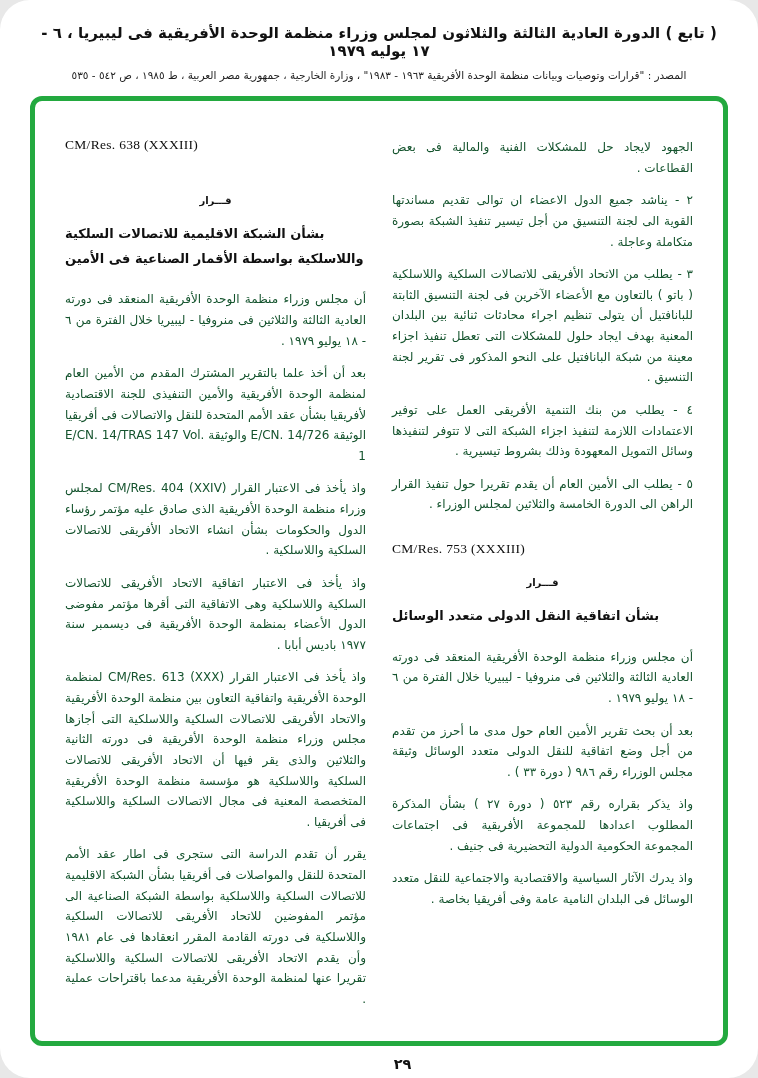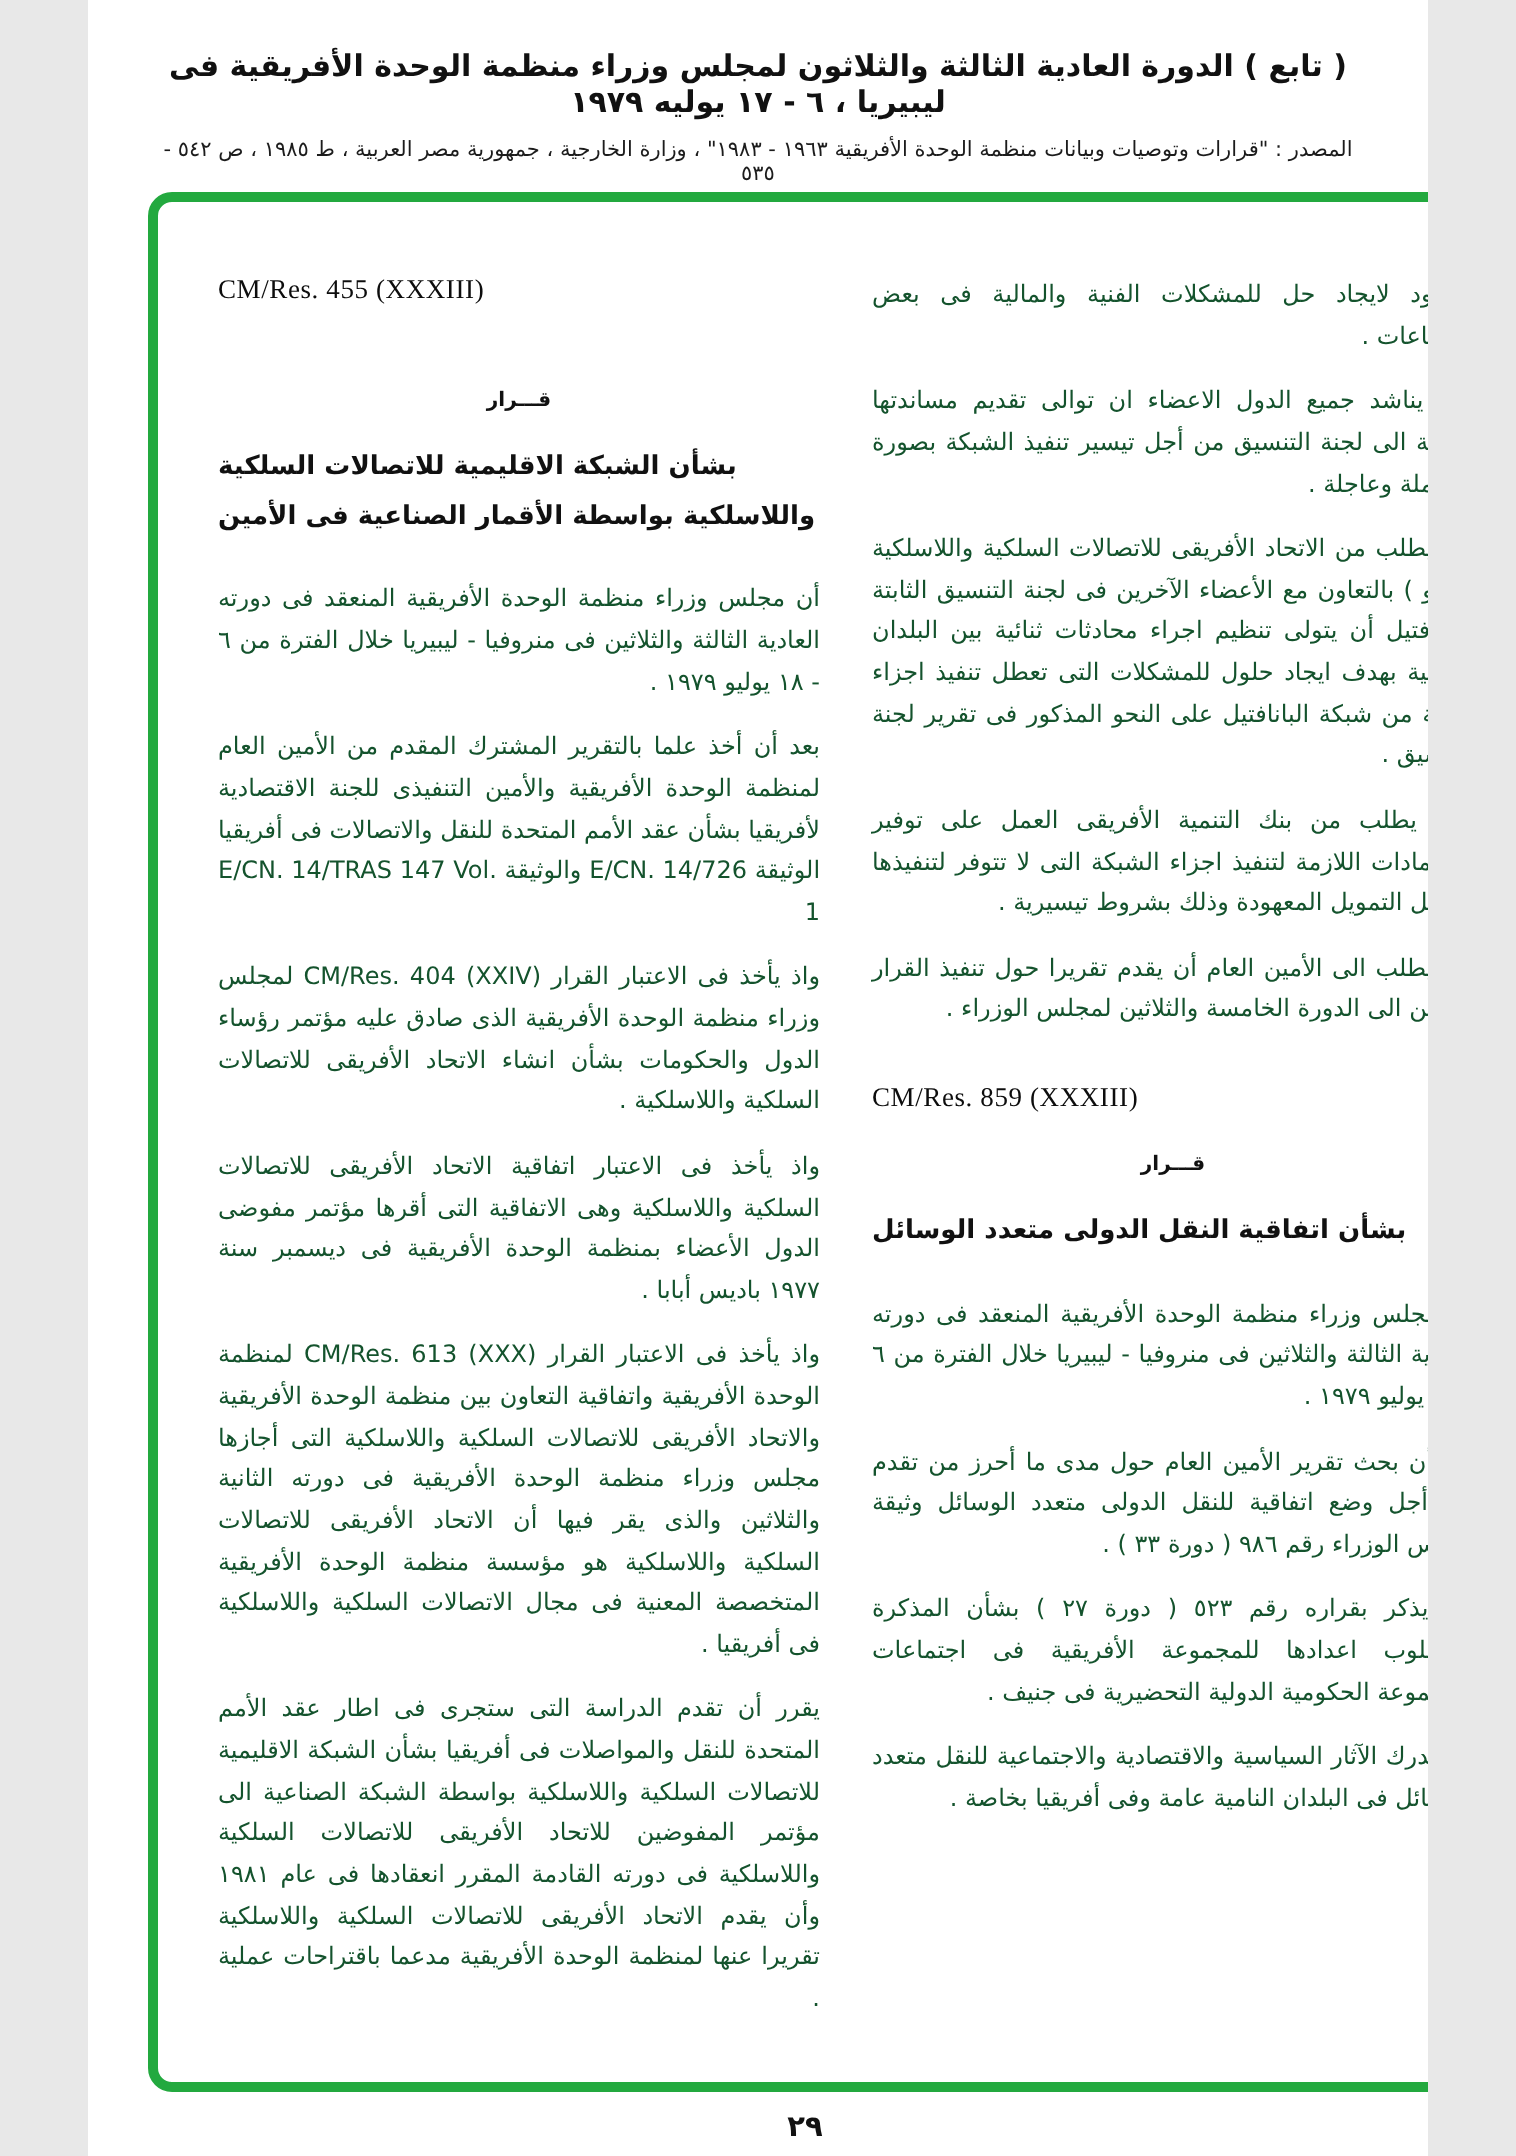--- a/index.html
+++ b/index.html
@@ -1,21 +1,22 @@
 <!DOCTYPE html>
 <html lang="ar" style="--frame-green: #23a93f; --paper: #ffffff;"><head>
 <meta charset="utf-8">
 <style>
   * { margin:0; padding:0; box-sizing:border-box; }
   html,body { background:#e8e8e8; }
   body { font-family:"DejaVu Sans", sans-serif; color:#111; }
   .page {
-    position:relative; width:670px; height:1078px; margin:0 auto;
+    position:relative; width:758px; height:1078px; margin:0 auto;
     background:var(--paper, #ffffff);
     overflow:hidden;
+    border-radius:30px;
   }
   .page-header { text-align:center; padding-top:24px; }
   .header-title {
     font-size:15px; font-weight:bold; direction:rtl;
     padding:0 40px; letter-spacing:0;
   }
   .header-source {
     font-size:10.5px; direction:rtl; margin-top:9px; color:#1c1c1c;
     padding:0 30px;
   }
@@ -67,32 +68,32 @@
   <div class="frame">
     <div class="columns">
 
       <section class="col">
         <p class="para" style="margin-top:0">الجهود لايجاد حل للمشكلات الفنية والمالية فى بعض القطاعات .</p>
         <p class="para">٢ - يناشد جميع الدول الاعضاء ان توالى تقديم مساندتها القوية الى لجنة التنسيق من أجل تيسير تنفيذ الشبكة بصورة متكاملة وعاجلة .</p>
         <p class="para">٣ - يطلب من الاتحاد الأفريقى للاتصالات السلكية واللاسلكية ( باتو ) بالتعاون مع الأعضاء الآخرين فى لجنة التنسيق الثابتة للبانافتيل أن يتولى تنظيم اجراء محادثات ثنائية بين البلدان المعنية بهدف ايجاد حلول للمشكلات التى تعطل تنفيذ اجزاء معينة من شبكة البانافتيل على النحو المذكور فى تقرير لجنة التنسيق .</p>
         <p class="para">٤ - يطلب من بنك التنمية الأفريقى العمل على توفير الاعتمادات اللازمة لتنفيذ اجزاء الشبكة التى لا تتوفر لتنفيذها وسائل التمويل المعهودة وذلك بشروط تيسيرية .</p>
         <p class="para">٥ - يطلب الى الأمين العام أن يقدم تقريرا حول تنفيذ القرار الراهن الى الدورة الخامسة والثلاثين لمجلس الوزراء .</p>
 
-        <div class="res-id mid">CM/Res. 859 (XXXIII)</div>
+        <div class="res-id mid">CM/Res. 753 (XXXIII)</div>
         <h2 class="res-heading">قـــرار</h2>
         <h3 class="res-title">بشأن اتفاقية النقل الدولى متعدد الوسائل</h3>
 
         <p class="para first-after-title">أن مجلس وزراء منظمة الوحدة الأفريقية المنعقد فى دورته العادية الثالثة والثلاثين فى منروفيا - ليبيريا خلال الفترة من ٦ - ١٨ يوليو ١٩٧٩ .</p>
         <p class="para">بعد أن بحث تقرير الأمين العام حول مدى ما أحرز من تقدم من أجل وضع اتفاقية للنقل الدولى متعدد الوسائل وثيقة مجلس الوزراء رقم ٩٨٦ ( دورة ٣٣ ) .</p>
         <p class="para">واذ يذكر بقراره رقم ٥٢٣ ( دورة ٢٧ ) بشأن المذكرة المطلوب اعدادها للمجموعة الأفريقية فى اجتماعات المجموعة الحكومية الدولية التحضيرية فى جنيف .</p>
         <p class="para">واذ يدرك الآثار السياسية والاقتصادية والاجتماعية للنقل متعدد الوسائل فى البلدان النامية عامة وفى أفريقيا بخاصة .</p>
       </section>
 
       <section class="col">
-        <div class="res-id">CM/Res. 455 (XXXIII)</div>
+        <div class="res-id">CM/Res. 638 (XXXIII)</div>
         <h2 class="res-heading big-gap">قـــرار</h2>
         <h3 class="res-title">بشأن الشبكة الاقليمية للاتصالات السلكية</h3>
         <h3 class="res-title">واللاسلكية بواسطة الأقمار الصناعية فى الأمين</h3>
 
         <p class="para first-after-title">أن مجلس وزراء منظمة الوحدة الأفريقية المنعقد فى دورته العادية الثالثة والثلاثين فى منروفيا - ليبيريا خلال الفترة من ٦ - ١٨ يوليو ١٩٧٩ .</p>
         <p class="para">بعد أن أخذ علما بالتقرير المشترك المقدم من الأمين العام لمنظمة الوحدة الأفريقية والأمين التنفيذى للجنة الاقتصادية لأفريقيا بشأن عقد الأمم المتحدة للنقل والاتصالات فى أفريقيا الوثيقة ‎E/CN. 14/726‎ والوثيقة ‎E/CN. 14/TRAS 147 Vol. 1‎</p>
         <p class="para">واذ يأخذ فى الاعتبار القرار ‎CM/Res. 404 (XXIV)‎ لمجلس وزراء منظمة الوحدة الأفريقية الذى صادق عليه مؤتمر رؤساء الدول والحكومات بشأن انشاء الاتحاد الأفريقى للاتصالات السلكية واللاسلكية .</p>
         <p class="para">واذ يأخذ فى الاعتبار اتفاقية الاتحاد الأفريقى للاتصالات السلكية واللاسلكية وهى الاتفاقية التى أقرها مؤتمر مفوضى الدول الأعضاء بمنظمة الوحدة الأفريقية فى ديسمبر سنة ١٩٧٧ باديس أبابا .</p>
         <p class="para">واذ يأخذ فى الاعتبار القرار ‎CM/Res. 613 (XXX)‎ لمنظمة الوحدة الأفريقية واتفاقية التعاون بين منظمة الوحدة الأفريقية والاتحاد الأفريقى للاتصالات السلكية واللاسلكية التى أجازها مجلس وزراء منظمة الوحدة الأفريقية فى دورته الثانية والثلاثين والذى يقر فيها أن الاتحاد الأفريقى للاتصالات السلكية واللاسلكية هو مؤسسة منظمة الوحدة الأفريقية المتخصصة المعنية فى مجال الاتصالات السلكية واللاسلكية فى أفريقيا .</p>
         <p class="para">يقرر أن تقدم الدراسة التى ستجرى فى اطار عقد الأمم المتحدة للنقل والمواصلات فى أفريقيا بشأن الشبكة الاقليمية للاتصالات السلكية واللاسلكية بواسطة الشبكة الصناعية الى مؤتمر المفوضين للاتحاد الأفريقى للاتصالات السلكية واللاسلكية فى دورته القادمة المقرر انعقادها فى عام ١٩٨١ وأن يقدم الاتحاد الأفريقى للاتصالات السلكية واللاسلكية تقريرا عنها لمنظمة الوحدة الأفريقية مدعما باقتراحات عملية .</p>

